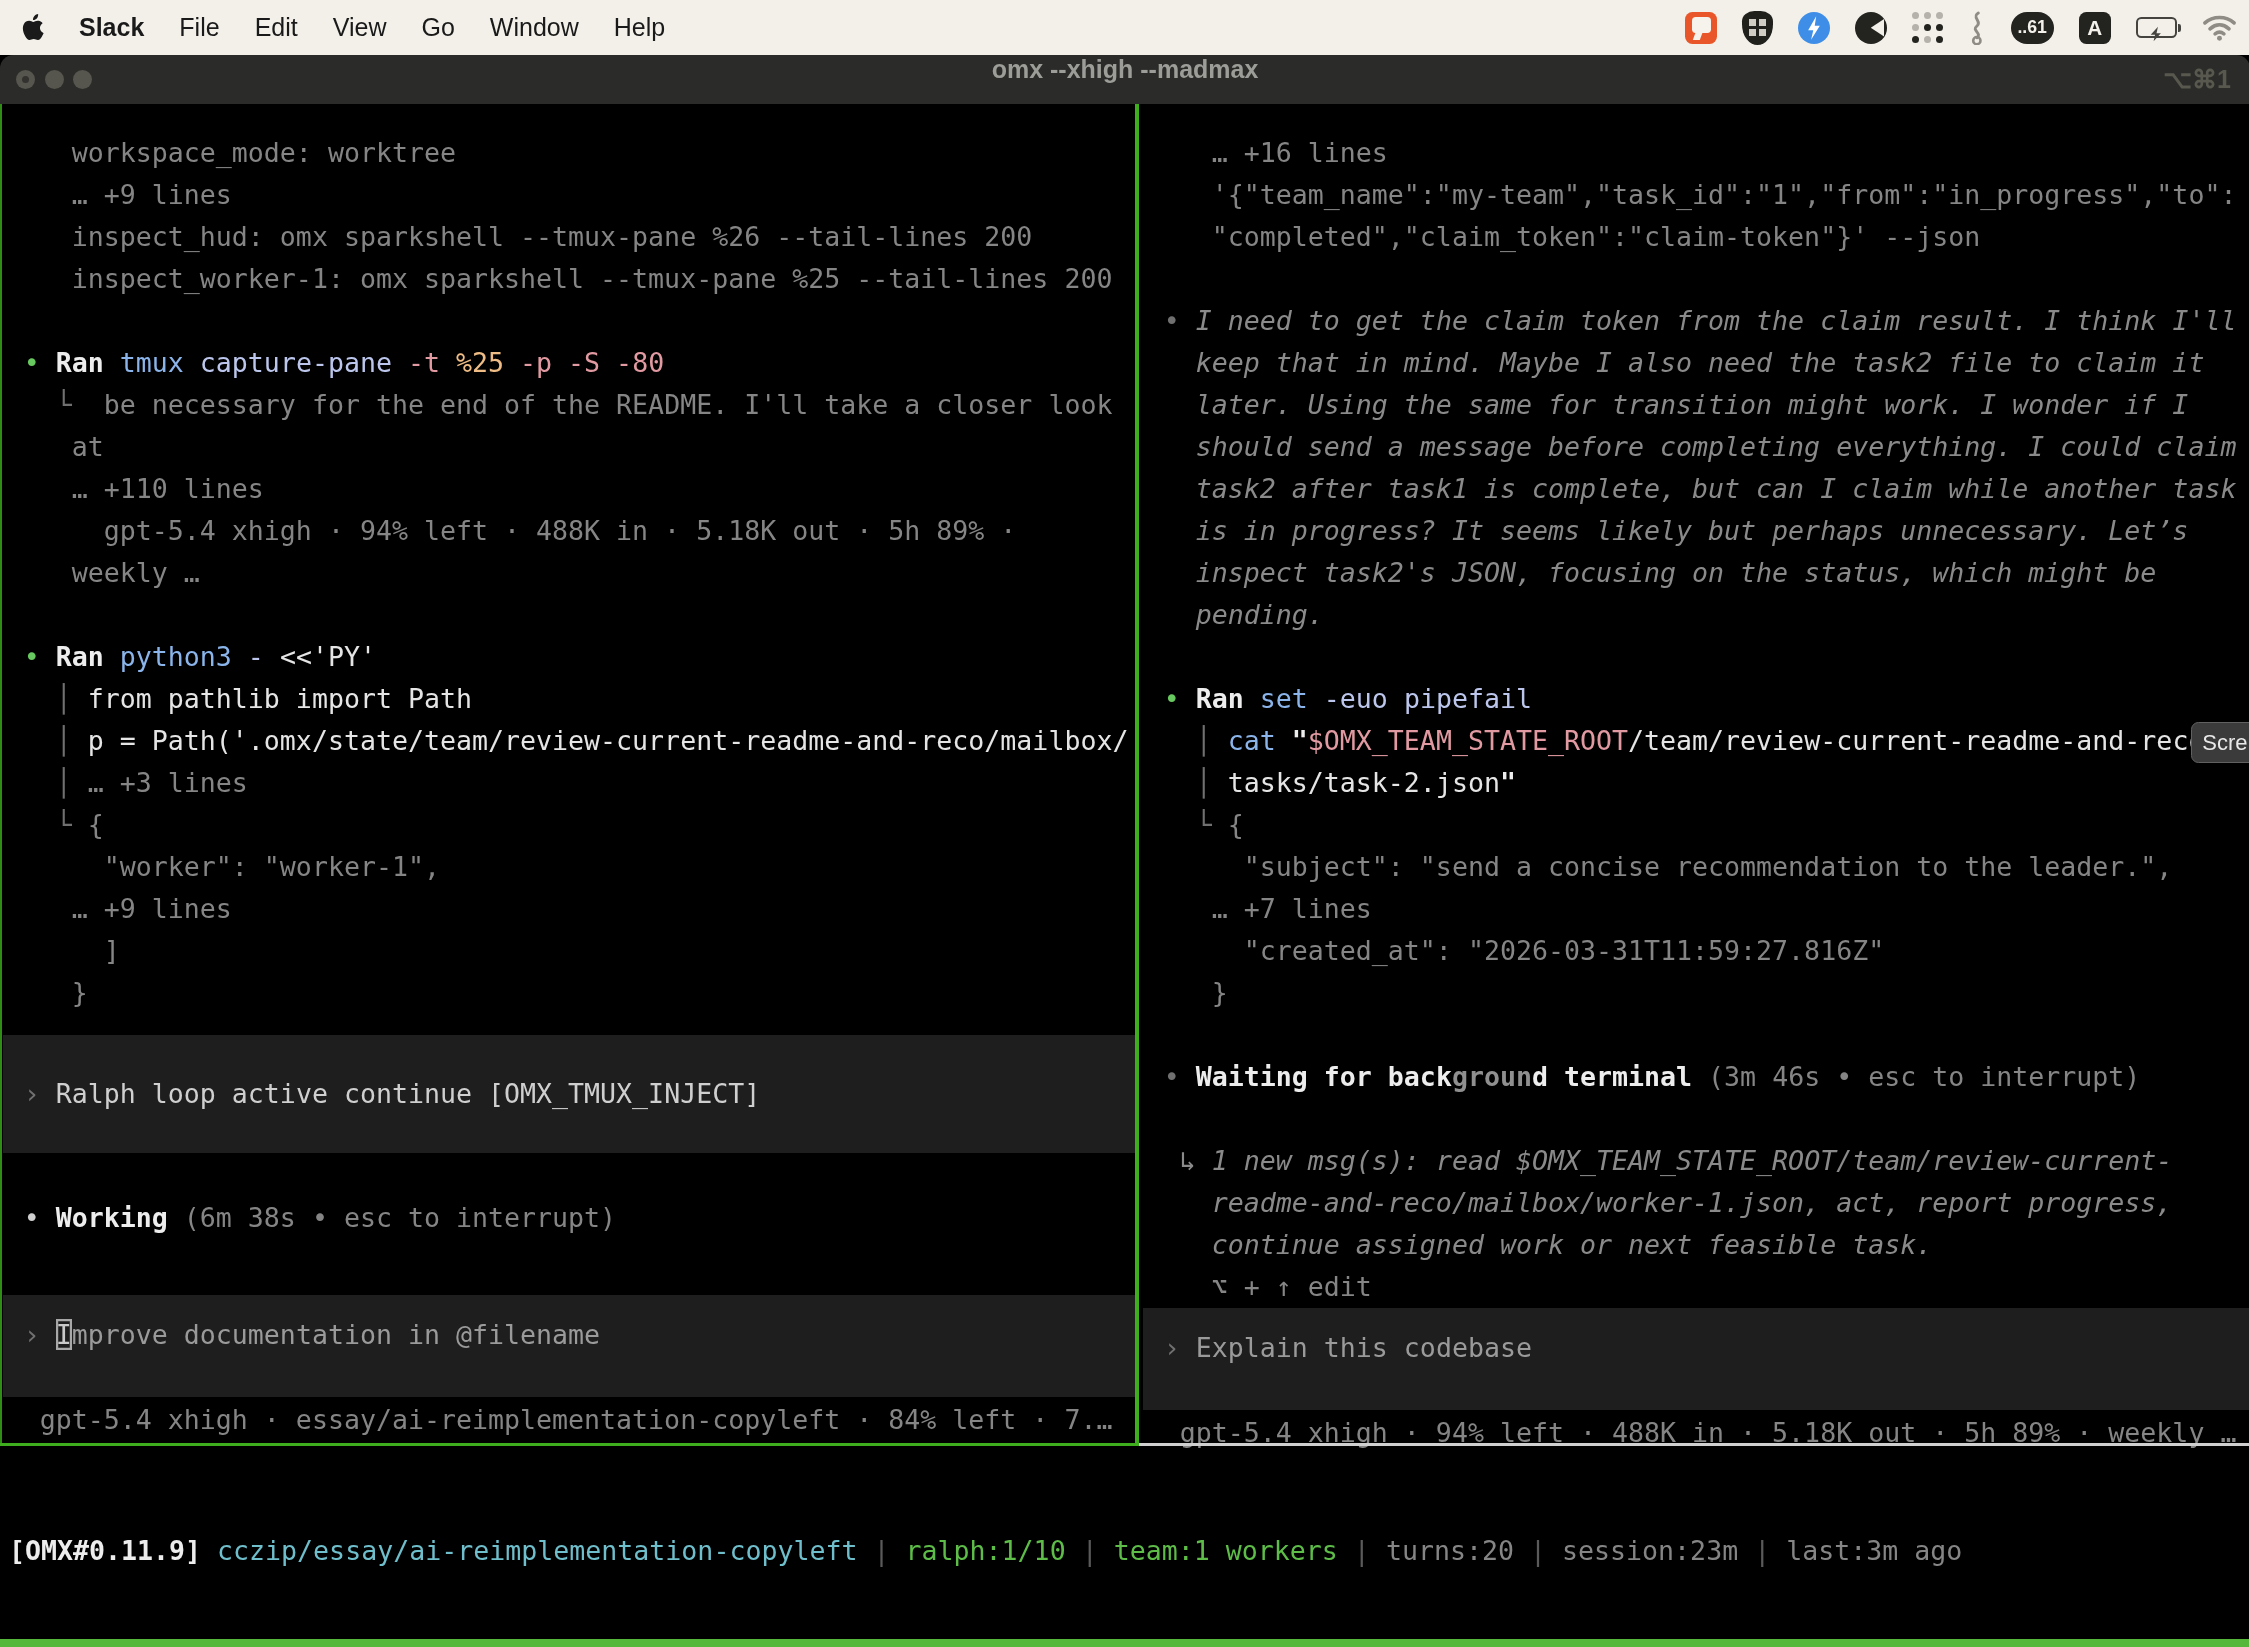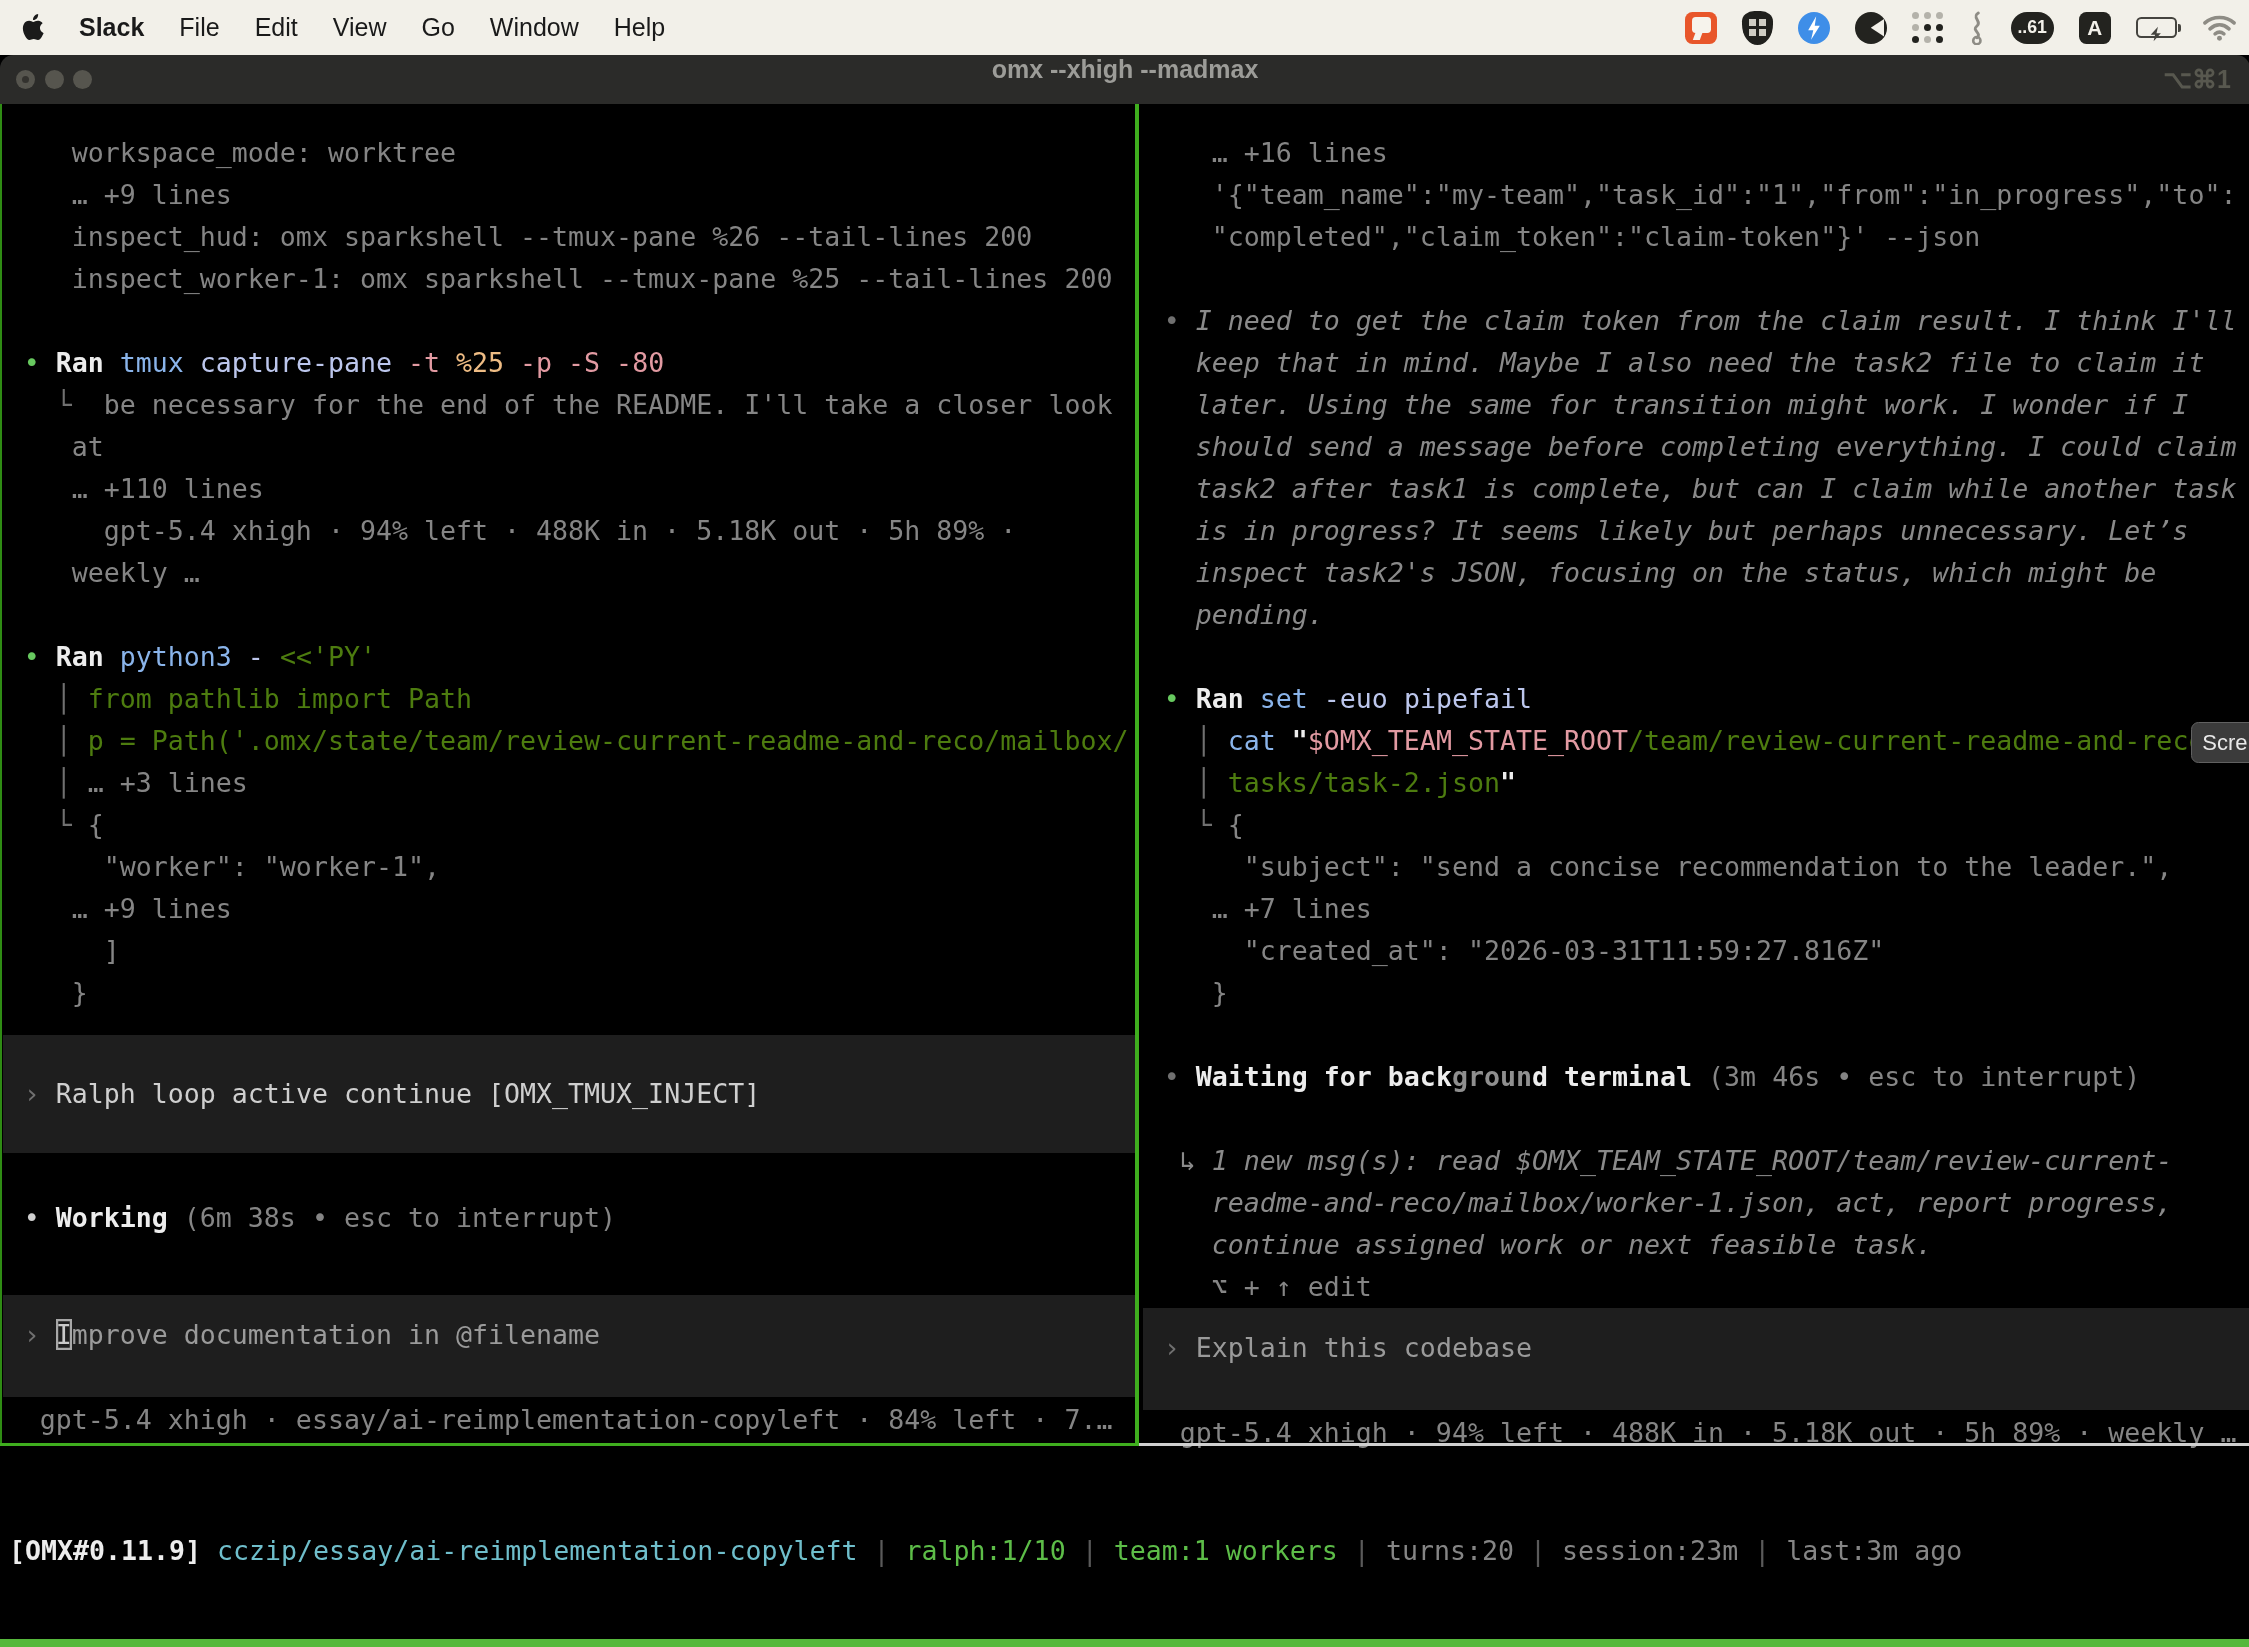--- a/index.html
+++ b/index.html
@@ -76,21 +76,21 @@
   .block-status { margin-top:1.5px; }
 
   
   .s-g   { color:#858585; }
   .s-w   { color:#ededed; font-weight:700; }
   .s-wd  { color:#8f8f8f; font-weight:700; }
   .s-b   { color:#8ab4ea; }
   .s-lv  { color:#bcc6ec; }
   .s-pk  { color:#e29aa2; }
   .s-or  { color:#eebc84; }
-  .s-gn  { color:#4d7c0f; }
+  .s-gn  { color:#e5e5e5; }
   .s-gb  { color:#67c95f; }
   .s-it  { color:#8a8a8a; font-style:italic; }
   .s-lg  { color:#cfcfcf; }
   .s-dim { color:#707070; }
   .s-ph  { color:#9a9a9a; }
   .s-cy  { color:#6fbecb; }
   .s-sg  { color:#5dbd48; }
   .s-pipe{ color:#5a5a5a; }
   .s-cur { color:#c9c9c9; box-shadow:inset 0 0 0 2.2px #a8a8a8; }
 

